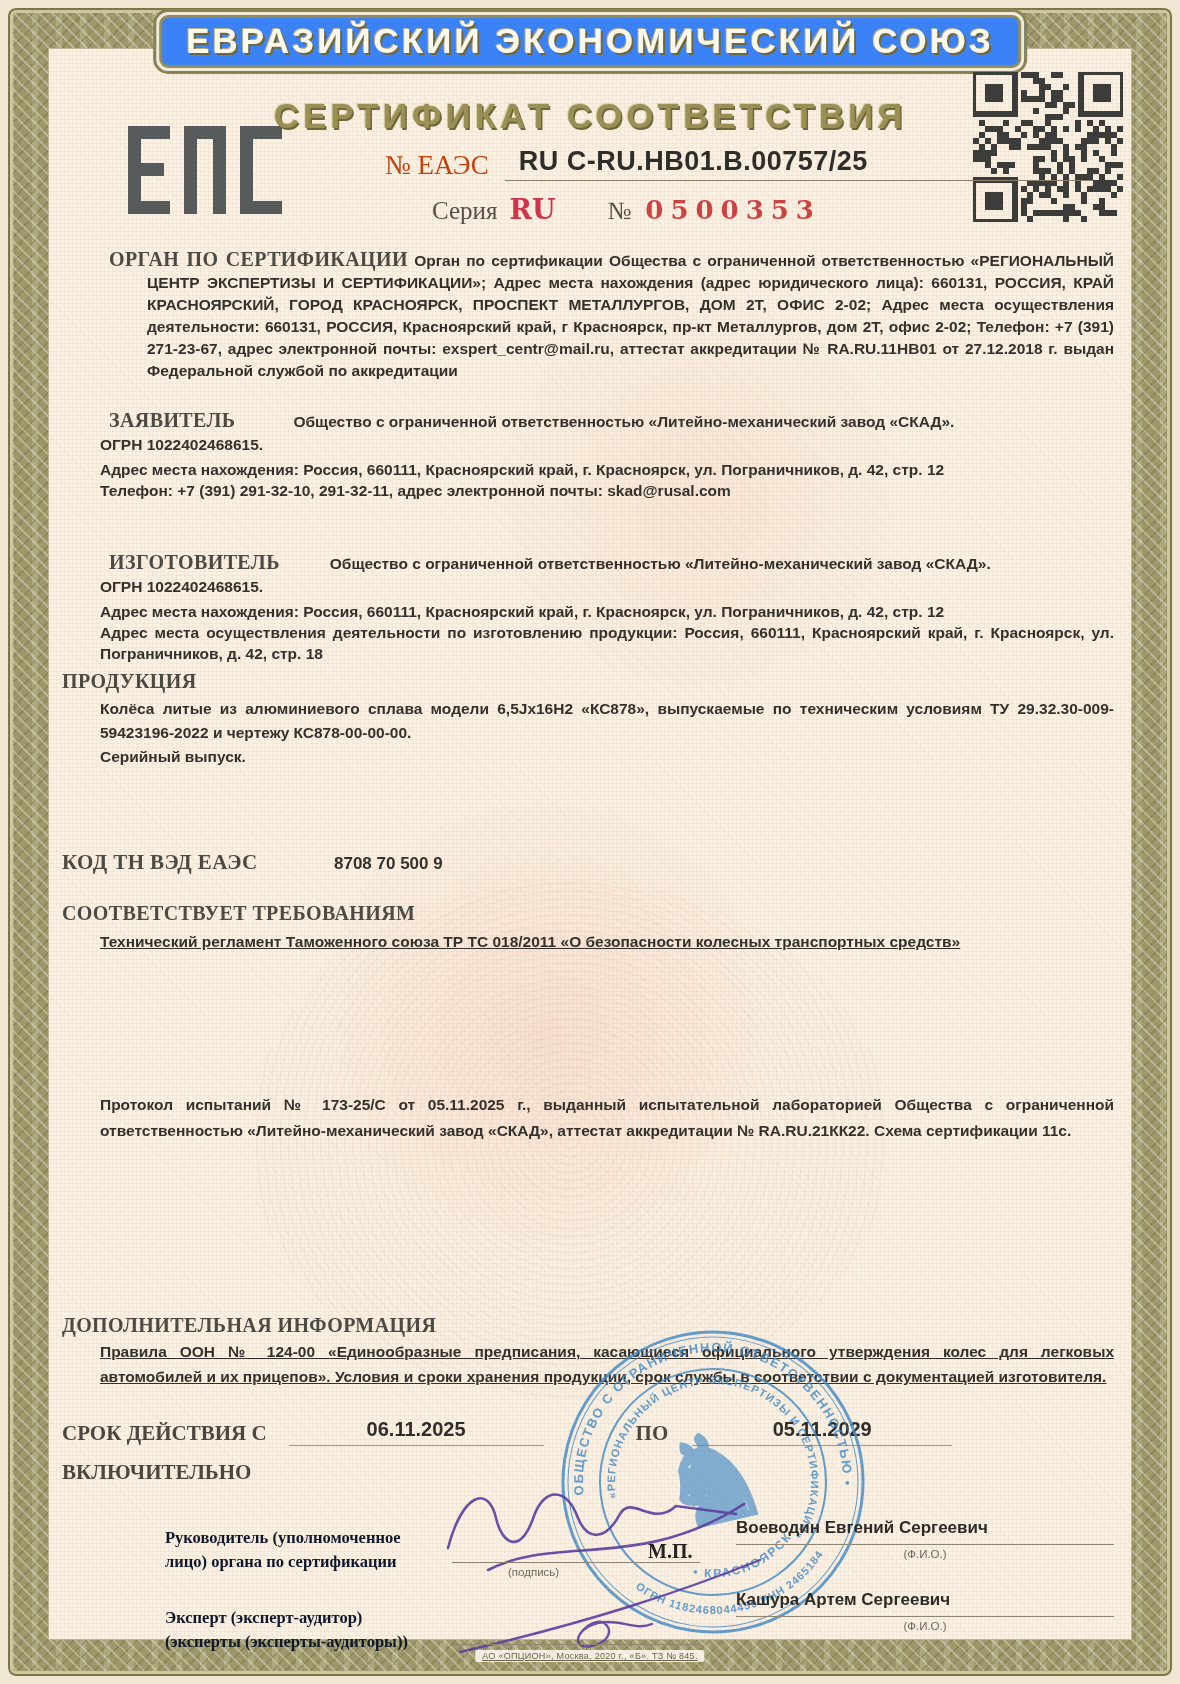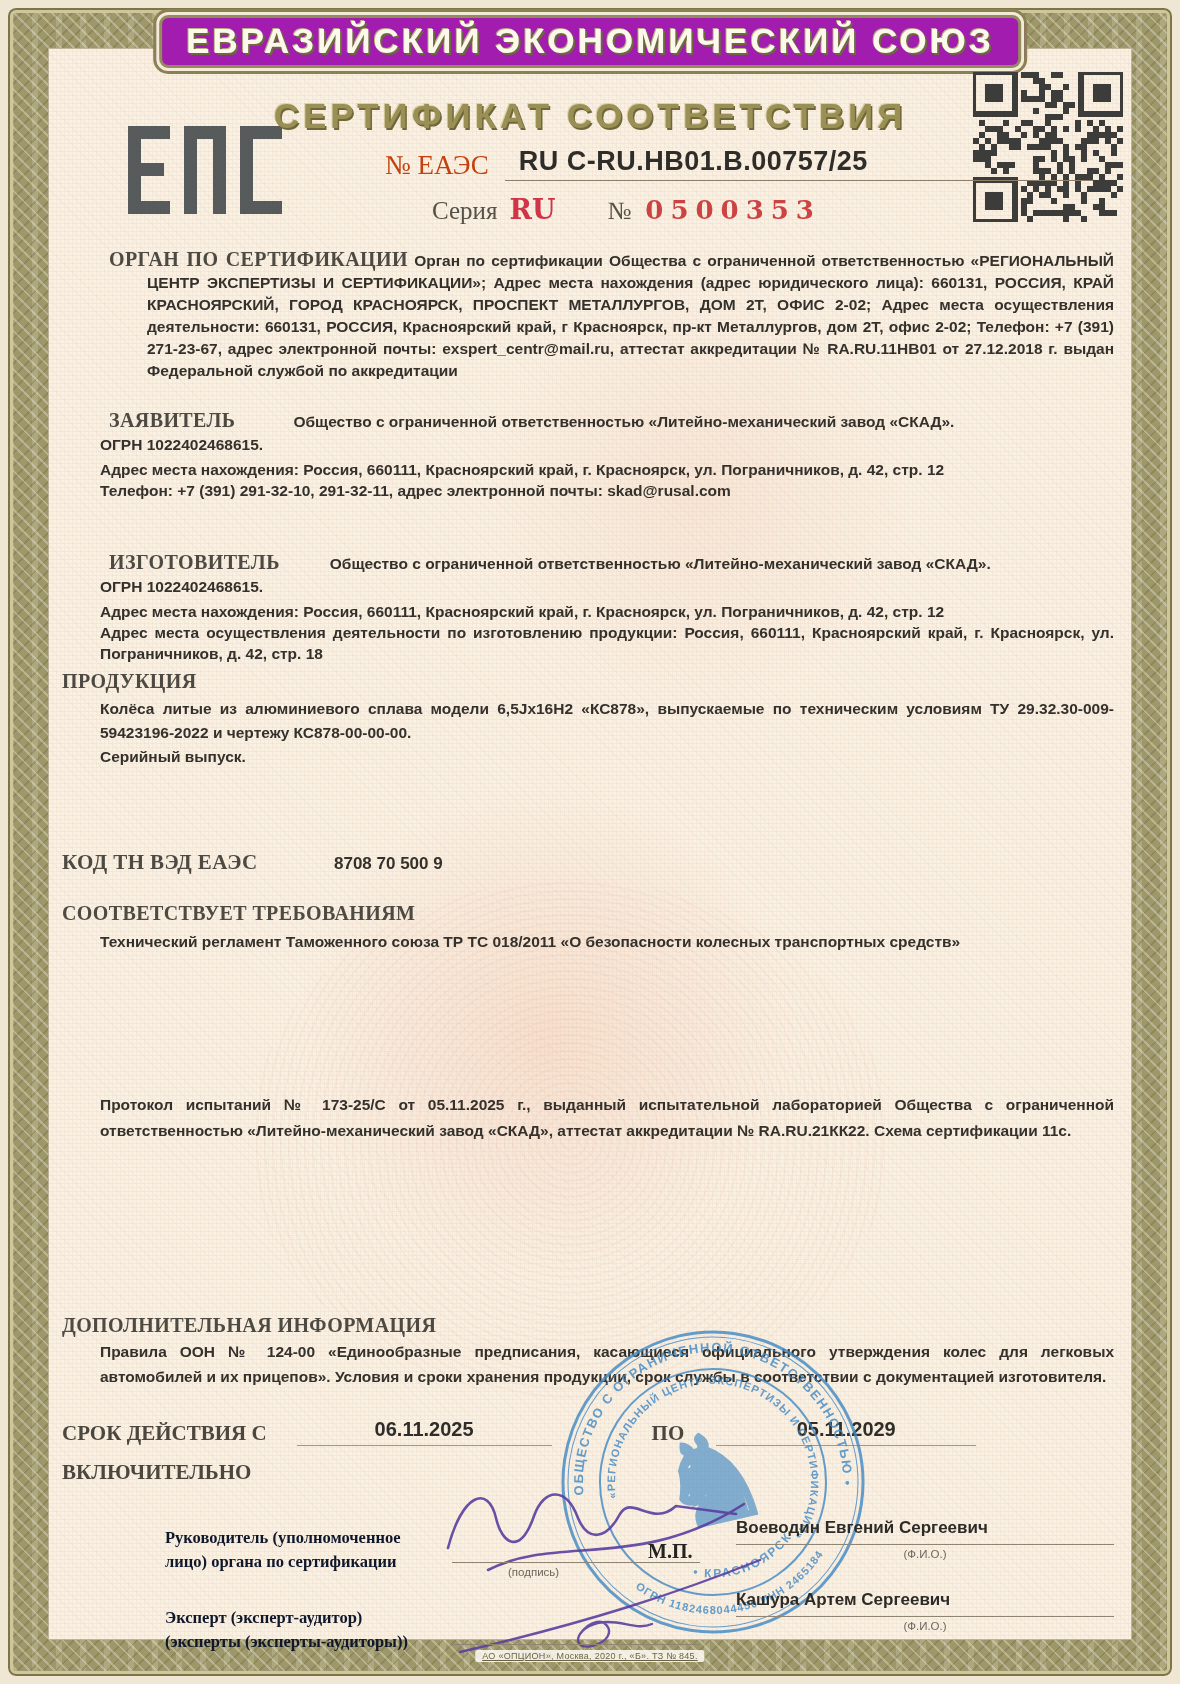--- a/index.html
+++ b/index.html
@@ -30,21 +30,21 @@
       repeating-linear-gradient(45deg, rgba(150,150,210,.05) 0 1px, rgba(0,0,0,0) 1px 6px);
     box-shadow: inset 0 0 0 1px rgba(125,115,70,.45);
   }
   .wm {
     position:absolute; pointer-events:none; border-radius:50%;
     background:repeating-radial-gradient(circle, rgba(210,120,95,.10) 0 2px, rgba(0,0,0,0) 2px 8px);
   }
   
   .banner {
     position:absolute; top:12px; left:50%; transform:translateX(-50%);
-    background:#a21caf; border-radius:12px; padding:9px 30px 10px;
+    background:#3b82f6; border-radius:12px; padding:9px 30px 10px;
     box-shadow: 0 0 0 3px #8a8253, inset 0 0 0 3px #f2ecd6, inset 0 0 0 6px #938b5c;
     text-align: center;
   }
   .banner-text {
     font-size:35px; font-weight:bold; letter-spacing:3px; color:#fcf9ec;
     text-shadow:2px 2px 0 #6e6840, -1px -1px 0 #b8b184; white-space:nowrap;
   }
   .doc-title {
     position:absolute; top:96px; left:50%; transform:translateX(-50%);
     font-size:35px; font-weight:bold; letter-spacing:4px; color:#9a9056; white-space:nowrap;
@@ -67,26 +67,26 @@
   .sec { position:absolute; left:62px; width:1052px; color:#35322d; }
   .h { font-family:"Liberation Serif",serif; font-weight:bold; font-size:20px; color:#4d4a43; letter-spacing:.4px; }
   .b { font-size:15.5px; font-weight:bold; line-height:21px; color:#34312c; }
   .hang { text-align:justify; text-indent:-38px; padding-left:38px;margin-left:47px; }
   .body-ind { padding-left:38px; }
   .just { text-align:justify; }
   .gap1 { display:inline-block; width:58px; }
   .gap2 { display:inline-block; width:50px; }
   .lh22 { line-height:22px; }
   .lh24 { line-height:24px; }
-  .lh25 { line-height:25px; }
+  .lh25 { line-height:25px;text-decoration:underline; }
   .lh26 { line-height:26px; }
   .mt4 { margin-top:4px; }
   
   .validity { position:absolute; left:62px; top:1418px; width:1052px; }
-  .vrow { display:flex; align-items:flex-end;gap:8px; }
+  .vrow { display:flex; align-items:flex-end; }
   .vlabel { font-family:"Liberation Serif",serif; font-weight:bold; font-size:21px; color:#4b473f; white-space:nowrap; }
   .dateline { border-bottom:1.5px solid #a29781; padding:0 0 4px; text-align:center; font-size:20px; font-weight:bold; color:#2f2d29; }
   .dl1 { width:255px; margin-left:22px; }
   .dl2 { width:260px; margin-left:24px; }
   .po { margin-left:92px; }
   .incl { margin-top:14px; font-family:"Liberation Serif",serif; font-weight:bold; font-size:21px; color:#4b473f; }
   
   .sigrow-label { position:absolute; left:165px; font-family:"Liberation Serif",serif; font-weight:bold; font-size:16.5px; color:#0f172a; line-height:24px; }
   .sigline { position:absolute; border-top:1px solid #8f8572; }
   .cap { position:absolute; font-size:11.5px; color:#6d675c; }

